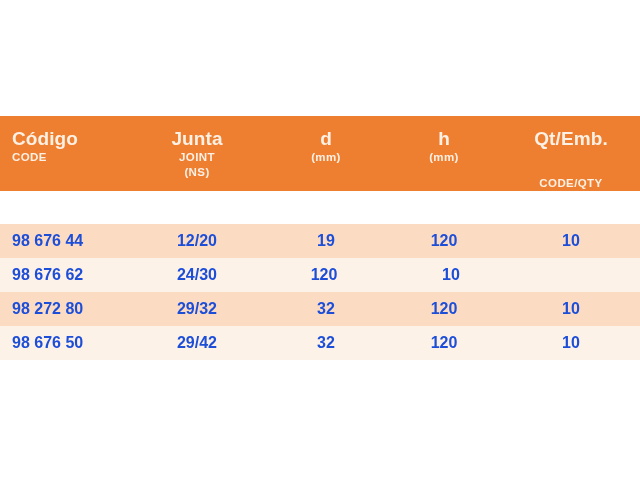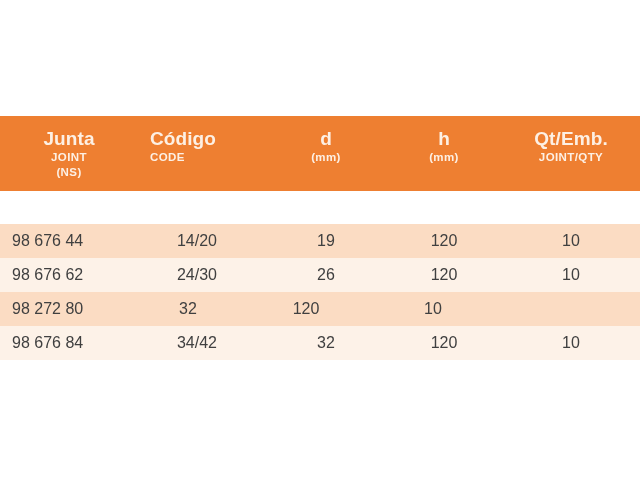--- a/index.html
+++ b/index.html
@@ -73,21 +73,21 @@
     line-height: 15px;
     letter-spacing: 0.4px;
     white-space: nowrap;
   }
 
   
   .col-code  { width: 128px; }
   .col-junta { width: 138px; }
   .col-d     { width: 120px; }
   .col-h     { width: 116px; }
-  .col-qt    { width: 138px; }
+  .col-qt    { width: 138px; justify-content: space-between; }
 
   
   .table-body {
     position: absolute;
     left: 0;
     top: 224px;
     width: 640px;
   }
 
   .row {
@@ -98,96 +98,97 @@
     width: 640px;
   }
   .row.odd  { background: #fbdcc3; }
   .row.even { background: #fdf2e8; }
 
   .cell {
     box-sizing: border-box;
     height: 38px;
     display: flex;
     align-items: center;
-    color: #404040;
+    color: #1d4ed8;
     font-size: 16px;
     line-height: 34px;
     white-space: nowrap;
+    font-weight: bold;
   }
   .cell.left {
     justify-content: flex-start;
     padding-left: 12px;
   }
   .cell.center {
     justify-content: center;
   }
 </style>
 </head>
 <body>
 
 <div id="product-spec-table">
 
   <div class="table-header">
 
+    <div class="hcell left col-code">
+      <span class="h-main">Código</span>
+      <span class="h-sub">CODE</span>
+    </div>
+
     <div class="hcell center col-junta">
       <span class="h-main">Junta</span>
       <span class="h-sub">JOINT</span>
       <span class="h-sub2">(NS)</span>
-    </div>
-
-    <div class="hcell left col-code">
-      <span class="h-main">Código</span>
-      <span class="h-sub">CODE</span>
     </div>
 
     <div class="hcell center col-d">
       <span class="h-main">d</span>
       <span class="h-sub">(mm)</span>
     </div>
 
     <div class="hcell center col-h">
       <span class="h-main">h</span>
       <span class="h-sub">(mm)</span>
     </div>
 
     <div class="hcell center col-qt">
       <span class="h-main">Qt/Emb.</span>
-      <span class="h-sub">JOINT/QTY</span>
+      <span class="h-sub">CODE/QTY</span>
     </div>
 
   </div>
 
   <div class="table-body">
 
     <div class="row odd">
       <div class="cell left col-code">98 676 44</div>
-      <div class="cell center col-junta">14/20</div>
+      <div class="cell center col-junta">12/20</div>
       <div class="cell center col-d">19</div>
       <div class="cell center col-h">120</div>
       <div class="cell center col-qt">10</div>
     </div>
 
     <div class="row even">
       <div class="cell left col-code">98 676 62</div>
       <div class="cell center col-junta">24/30</div>
-      <div class="cell center col-d">26</div>
       <div class="cell center col-h">120</div>
       <div class="cell center col-qt">10</div>
     </div>
 
     <div class="row odd">
       <div class="cell left col-code">98 272 80</div>
+      <div class="cell center col-junta">29/32</div>
       <div class="cell center col-d">32</div>
       <div class="cell center col-h">120</div>
       <div class="cell center col-qt">10</div>
     </div>
 
     <div class="row even">
-      <div class="cell left col-code">98 676 84</div>
-      <div class="cell center col-junta">34/42</div>
+      <div class="cell left col-code">98 676 50</div>
+      <div class="cell center col-junta">29/42</div>
       <div class="cell center col-d">32</div>
       <div class="cell center col-h">120</div>
       <div class="cell center col-qt">10</div>
     </div>
 
   </div>
 
 </div>
 
 </body></html>

